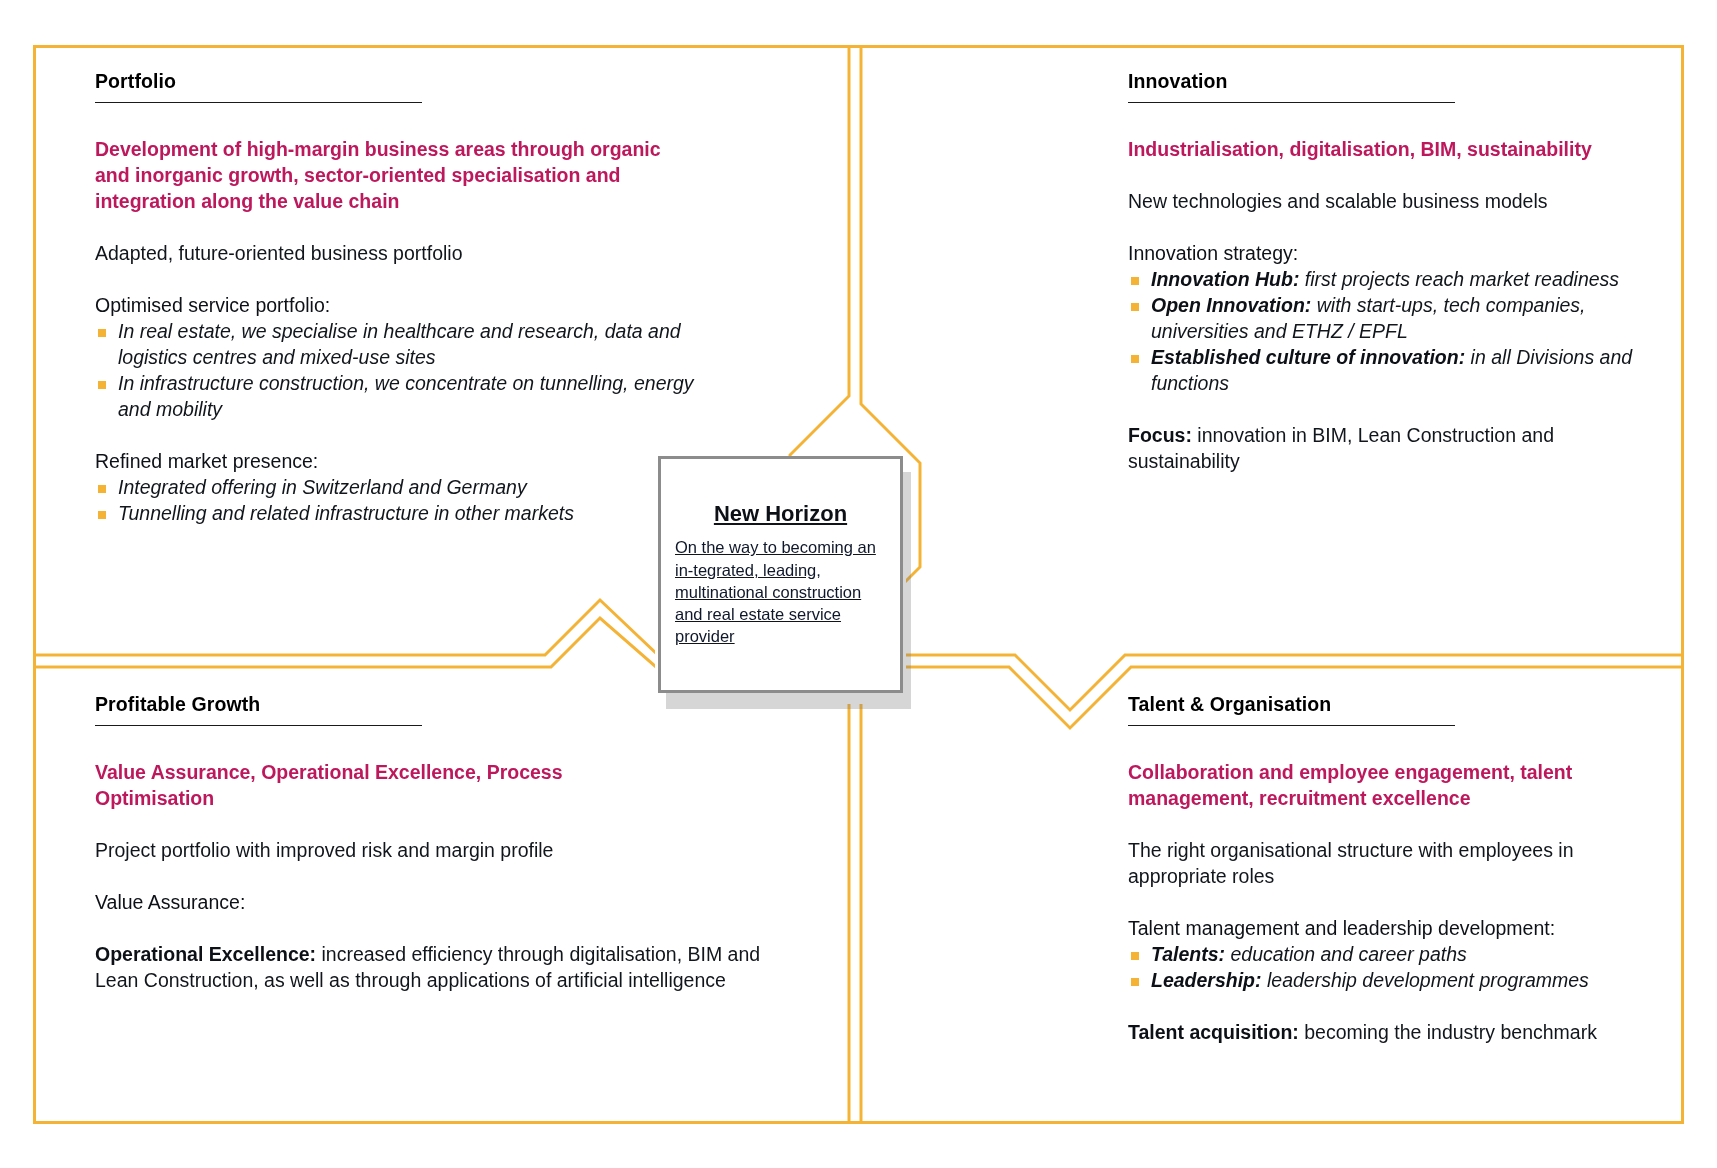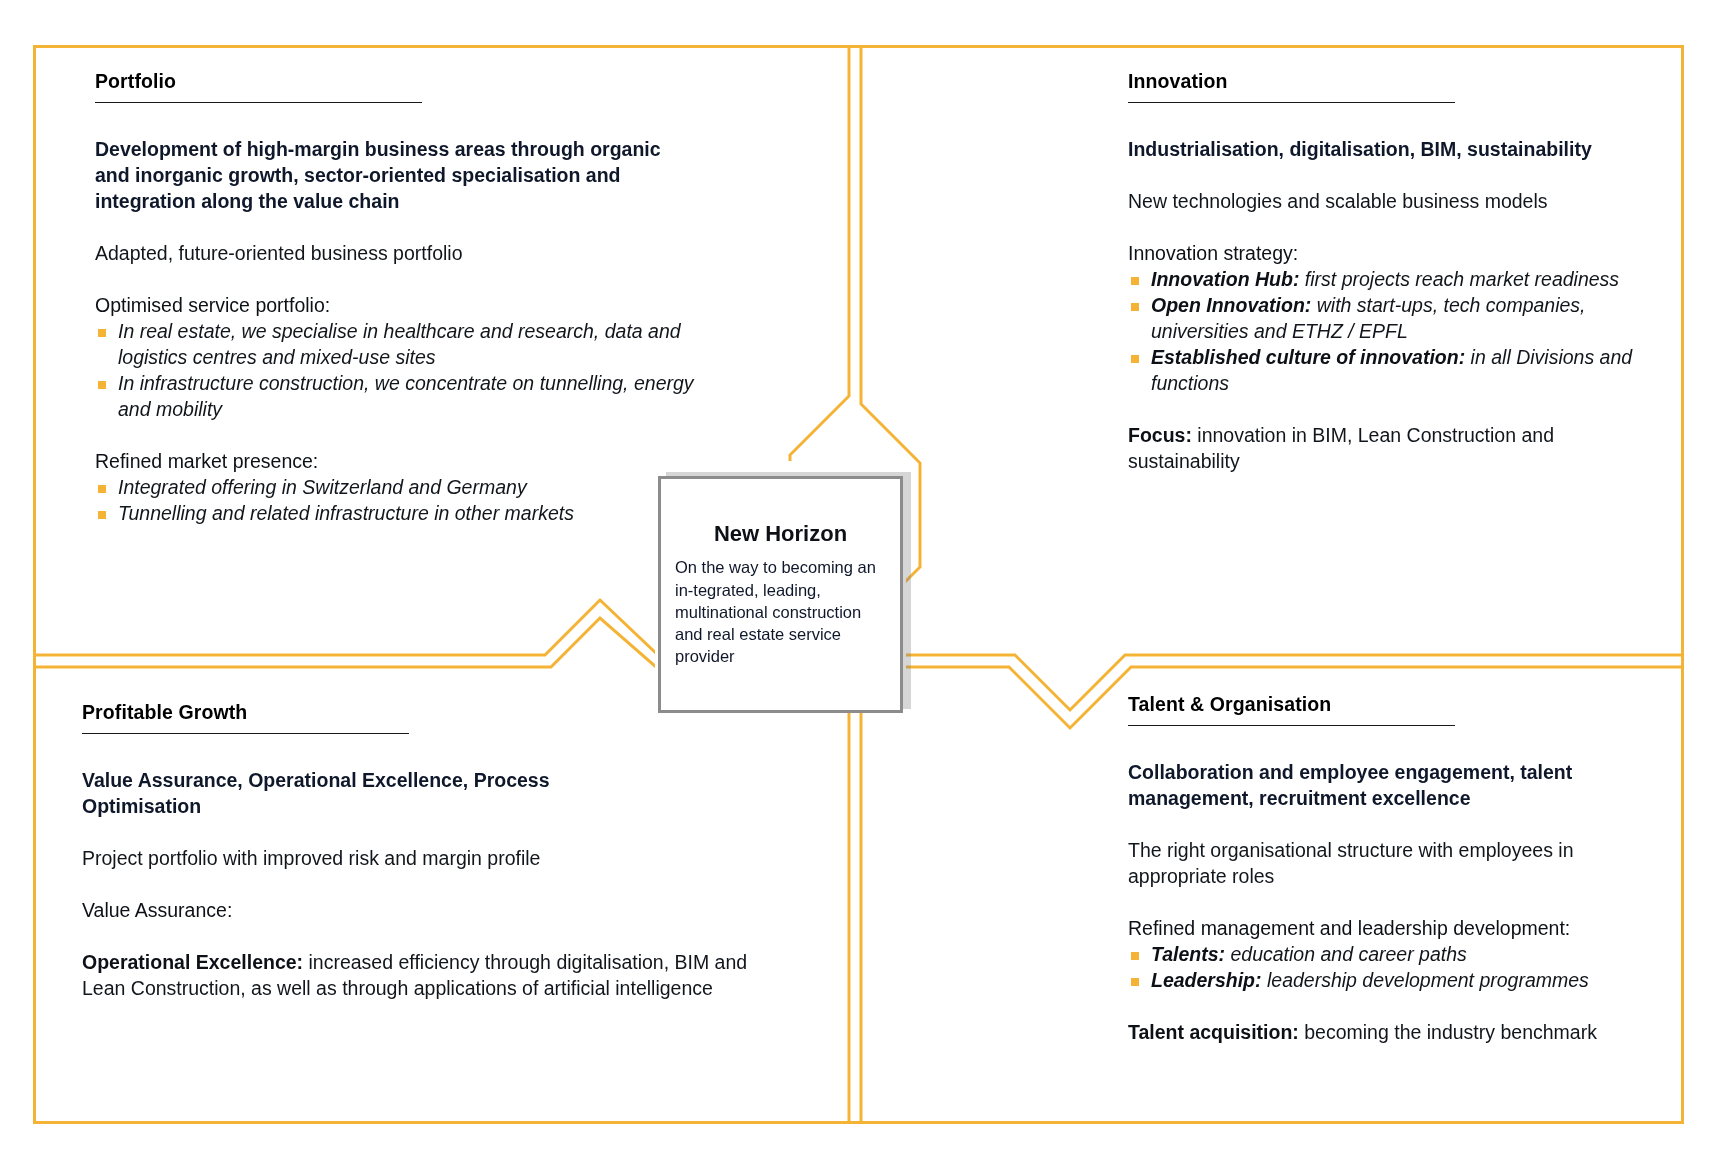--- a/index.html
+++ b/index.html
@@ -41,21 +41,21 @@
     pointer-events: none;
   }
 
   
   .quad {
     position: absolute;
     box-sizing: border-box;
   }
   .quad-tl { left: 95px;  top: 70px;  width: 600px; }
   .quad-tr { left: 1128px; top: 70px;  width: 530px; }
-  .quad-bl { left: 82px;  top: 693px; width: 740px; margin-top: 8px; }
+  .quad-bl { left: 95px;  top: 693px; width: 740px; }
   .quad-br { left: 1128px; top: 693px; width: 530px; }
 
   .quad-title {
     font-size: 19.5px;
     font-weight: bold;
     letter-spacing: 0.1px;
     color: #000000;
     margin: 0 0 9px 0;
     line-height: 1.2;
   }
@@ -63,21 +63,21 @@
     width: 327px;
     height: 0;
     border-top: 1.6px solid #1a1a1a;
     margin: 0 0 34px 0;
   }
 
   .lead {
     font-size: 19.5px;
     font-weight: bold;
     line-height: 1.33;
-    color: #0f172a;
+    color: #be185d;
     margin: 0;
   }
   .para {
     font-size: 19.5px;
     font-weight: normal;
     line-height: 1.33;
     color: #11161c;
     margin: 0;
   }
   .sub-head {
@@ -121,31 +121,32 @@
     left: 666px;
     top: 472px;
     width: 245px;
     height: 237px;
     background: rgba(120,120,120,0.30);
     filter: blur(0.5px);
   }
   .centre-box {
     position: absolute;
     left: 658px;
-    top: 476px;
+    top: 456px;
     width: 245px;
     height: 237px;
     background: #ffffff;
     border: 3px solid #8c8c8c;
     box-sizing: border-box;
     display: flex;
     flex-direction: column;
     align-items: center;
     justify-content: center;
     padding: 0 14px;
+    text-decoration: underline;
   }
   .centre-title {
     font-size: 22px;
     font-weight: bold;
     color: #0d1117;
     margin: 0 0 9px 0;
     text-align: center;
   }
   .centre-sub {
     font-size: 16.5px;
@@ -230,21 +231,21 @@
     <div class="para" style="max-width:712px"><span class="b">Operational Excellence:</span><span> increased efficiency through digitalisation, BIM and Lean Construction, as well as through applications of artificial intelligence</span></div>
   </div>
 
   <div class="quad quad-br">
     <div class="quad-title">Talent &amp; Organisation</div>
     <div class="title-rule"></div>
     <div class="lead">Collaboration and employee engagement, talent management, recruitment excellence</div>
     <div class="gap-lg"></div>
     <div class="para">The right organisational structure with employees in appropriate roles</div>
     <div class="gap-lg"></div>
-    <div class="sub-head">Refined management and leadership development:</div>
+    <div class="sub-head">Talent management and leadership development:</div>
     <ul class="bullets">
       <li><span class="b">Talents:</span><span> education and career paths</span></li>
       <li><span class="b">Leadership:</span><span> leadership development programmes</span></li>
     </ul>
     <div class="gap-md"></div>
     <div class="para"><span class="b">Talent acquisition:</span><span> becoming the industry benchmark</span></div>
   </div>
 
 </div>
 

